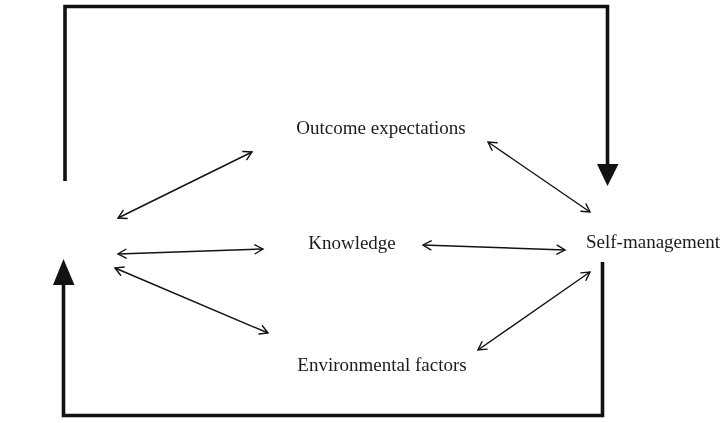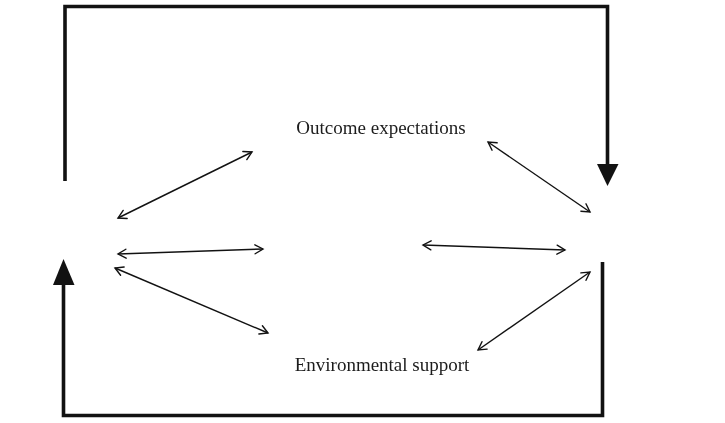--- a/index.html
+++ b/index.html
@@ -54,18 +54,20 @@
     <line x1="118" y1="254" x2="263" y2="249" stroke="#121212" stroke-width="1.4" marker-start="url(#vhead)" marker-end="url(#vhead)"></line>
     <line x1="115" y1="268" x2="268" y2="333" stroke="#121212" stroke-width="1.4" marker-start="url(#vhead)" marker-end="url(#vhead)"></line>
     <line x1="488" y1="142" x2="590" y2="212" stroke="#121212" stroke-width="1.4" marker-start="url(#vhead)" marker-end="url(#vhead)"></line>
     <line x1="423" y1="245" x2="565" y2="250" stroke="#121212" stroke-width="1.4" marker-start="url(#vhead)" marker-end="url(#vhead)"></line>
     <line x1="478" y1="350" x2="590" y2="272" stroke="#121212" stroke-width="1.4" marker-start="url(#vhead)" marker-end="url(#vhead)"></line>
   </svg>
 
 
   <div class="node" style="left:381px; top:122px;margin-top:6px;">Outcome expectations</div>
 
+  <div class="node" style="left:352px; top:243px;">Knowledge</div>
 
+  <div class="node" style="left:653px; top:242px;">Self-management</div>
 
-  <div class="node" style="left:382px; top:365px;">Environmental support</div>
+  <div class="node" style="left:382px; top:365px;">Environmental factors</div>
 
 
 </div>
 
 </body></html>

